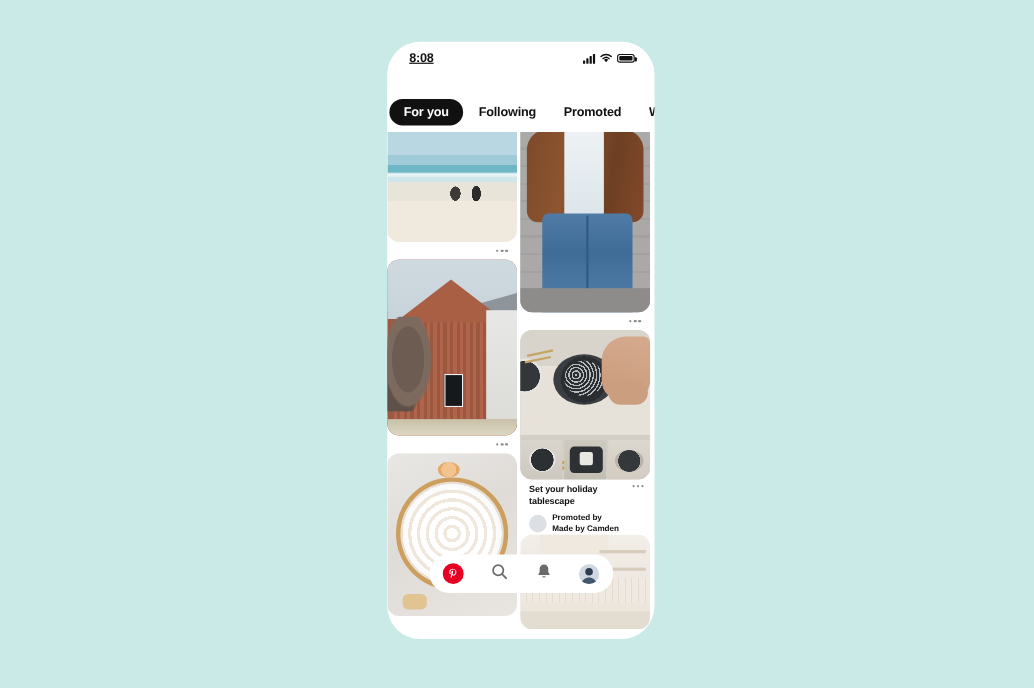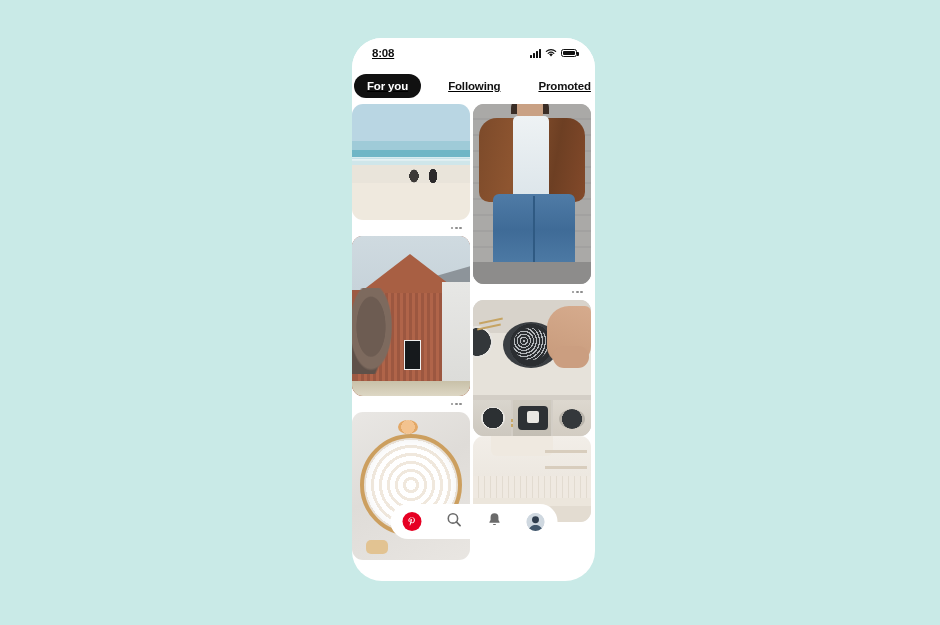--- a/index.html
+++ b/index.html
@@ -34,23 +34,23 @@
   .sig{display:flex;align-items:flex-end;gap:1px;height:9px;}
   .sig i{display:block;width:2px;background:#111;border-radius:.5px;}
   .sig i:nth-child(1){height:3px}.sig i:nth-child(2){height:5px}
   .sig i:nth-child(3){height:7px}.sig i:nth-child(4){height:9px}
   .batt{width:16px;height:8.5px;border:1.3px solid #111;border-radius:2.5px;position:relative;box-sizing:border-box;}
   .batt::before{content:"";position:absolute;left:1px;top:1px;bottom:1px;right:1px;background:#111;border-radius:1px;}
   .batt::after{content:"";position:absolute;right:-3px;top:2.4px;width:1.6px;height:3.4px;background:#111;border-radius:0 1px 1px 0;}
 
   
   .tabs{
-    position:absolute;left:0;top:30px;width:243px;height:36px;
-    display:flex;align-items:center;gap:16px;z-index:9;background:#fff;
-    padding-left:2px;box-sizing:border-box;text-decoration:underline;
+    position:absolute;left:0;top:46px;width:243px;height:36px;
+    display:flex;align-items:center;gap:3px;z-index:9;background:#fff;
+    padding-left:2px;box-sizing:border-box;
   }
   .tab{
     font-size:11.5px;font-weight:700;color:#111;
     padding:6px 11px;border-radius:14px;white-space:nowrap;
     letter-spacing:-0.15px;
   }
   .tab.active{background:#111;color:#fff;padding:6px 13px;}
 
   
   .feed{
@@ -318,20 +318,35 @@
               <div class="hand"></div>
                 <div class="hand2"></div>
             </div>
             <div class="strip">
               <div class="th1"></div>
               <div class="th2"></div>
               <div class="th3"></div>
             </div>
           </div>
 
+          <div class="promo-meta">
+            <div class="promo-dots">
+              <span></span>
+                <span></span>
+                <span></span>
+            </div>
+            <div class="promo-title">Set your holiday tablescape</div>
+            <div class="promo-by">
+              <div class="promo-av"></div>
+              <div class="promo-lines">
+                <div class="l1">Promoted by</div>
+                <div class="l2">Made by Camden</div>
+              </div>
+            </div>
+          </div>
         </div>
 
         <div class="pin">
           <div class="pin-img">
             <div class="ph-kitchen">
               <div class="hood"></div>
                 <div class="shelf"></div>
                 <div class="shelf2"></div>
               <div class="tile"></div>
                 <div class="counter"></div>

